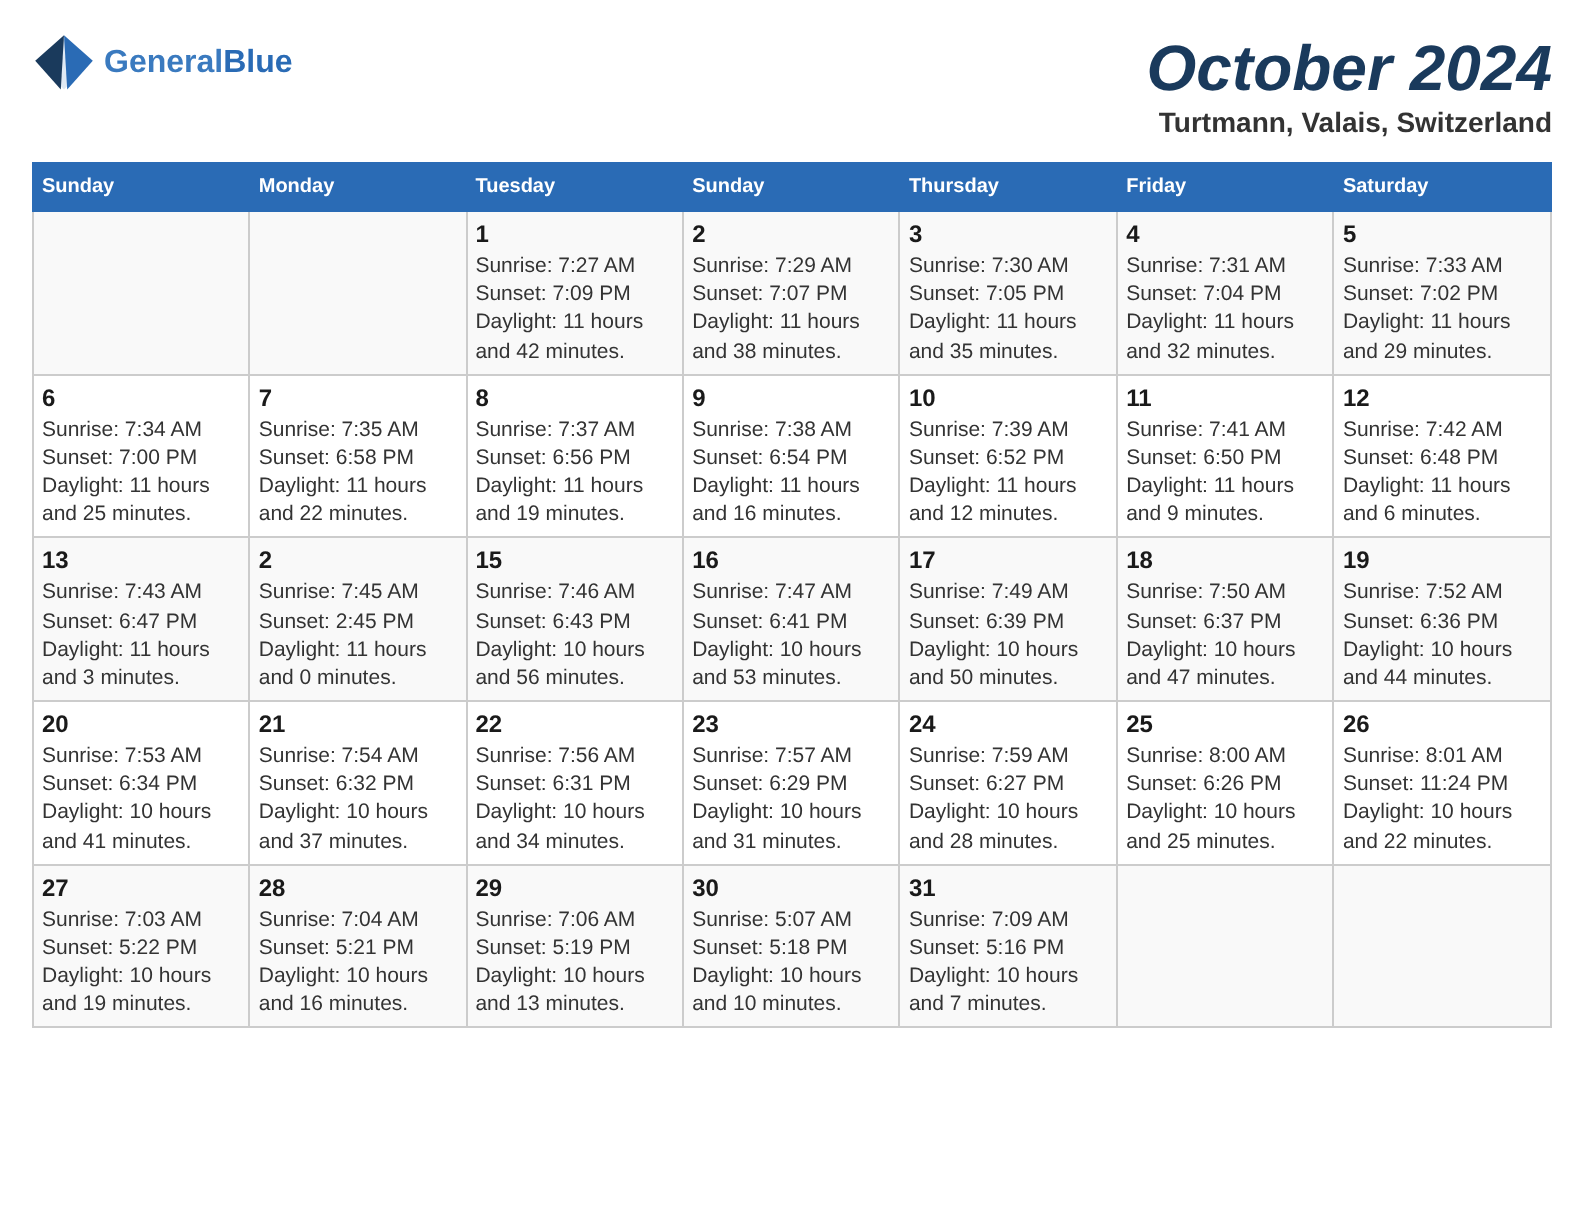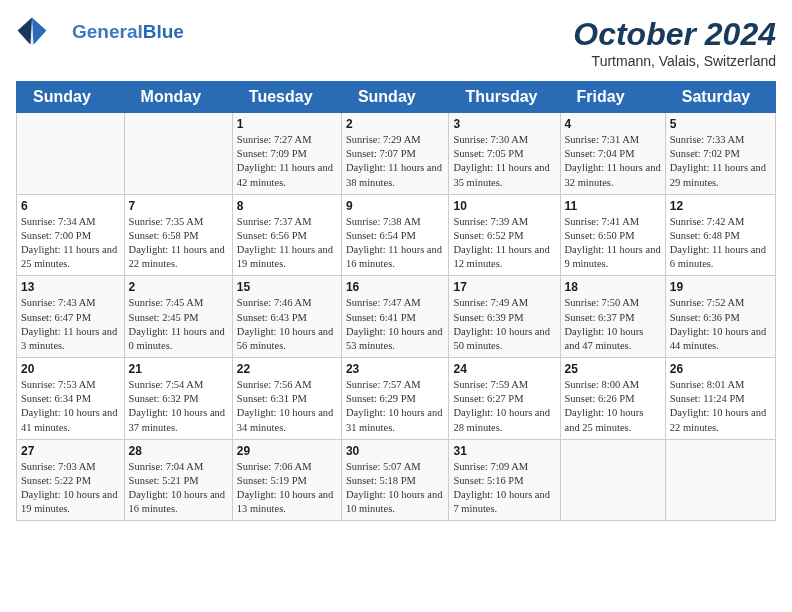--- a/index.html
+++ b/index.html
@@ -15,57 +15,57 @@
       justify-content: space-between;
       align-items: flex-start;
       margin-bottom: 12px;
     }
     .logo {
       display: flex;
       align-items: center;
       gap: 4px;
     }
     .logo-text {
-      font-size: 19px;
+      font-size: 16px;
       font-weight: bold;
       color: #1a3a5c;
       line-height: 1.1;
-      margin-left: 20px;
     }
     .logo-text span {
       color: #3a7abf;
     }
     .logo-icon {
       width: 32px;
       height: 32px;
     }
     .title-block {
       text-align: right;
     }
     .month-title {
       font-size: 32px;
       font-weight: bold;
       color: #1a3a5c;
       font-style: italic;
     }
     .location {
       font-size: 14px;
       color: #333;
+      font-weight: bold;
     }
     table {
       width: 100%;
       border-collapse: collapse;
       font-size: 11px;
     }
     thead tr th {
       background: #2a6bb5;
       color: #fff;
-      padding: 6px 16px;
+      padding: 6px 4px;
       text-align: left;
-      font-size: 16px;
+      font-size: 10px;
       font-weight: bold;
       border: 1px solid #2a6bb5;
     }
     tbody tr td {
       border: 1px solid #ccc;
       vertical-align: top;
       padding: 4px;
       height: 78px;
       width: 113px;
     }
@@ -79,21 +79,20 @@
       font-weight: bold;
       font-size: 12px;
       color: #1a1a1a;
       display: block;
       margin-bottom: 2px;
     }
     .day-info {
       color: #333;
       font-size: 10.5px;
       line-height: 1.35;
-      font-family: Liberation Serif, serif;
     }
     .empty-cell {
       background: #f9f9f9;
     }
   </style>
 </head>
 <body>
 
 <div class="header">
   <div class="logo">

